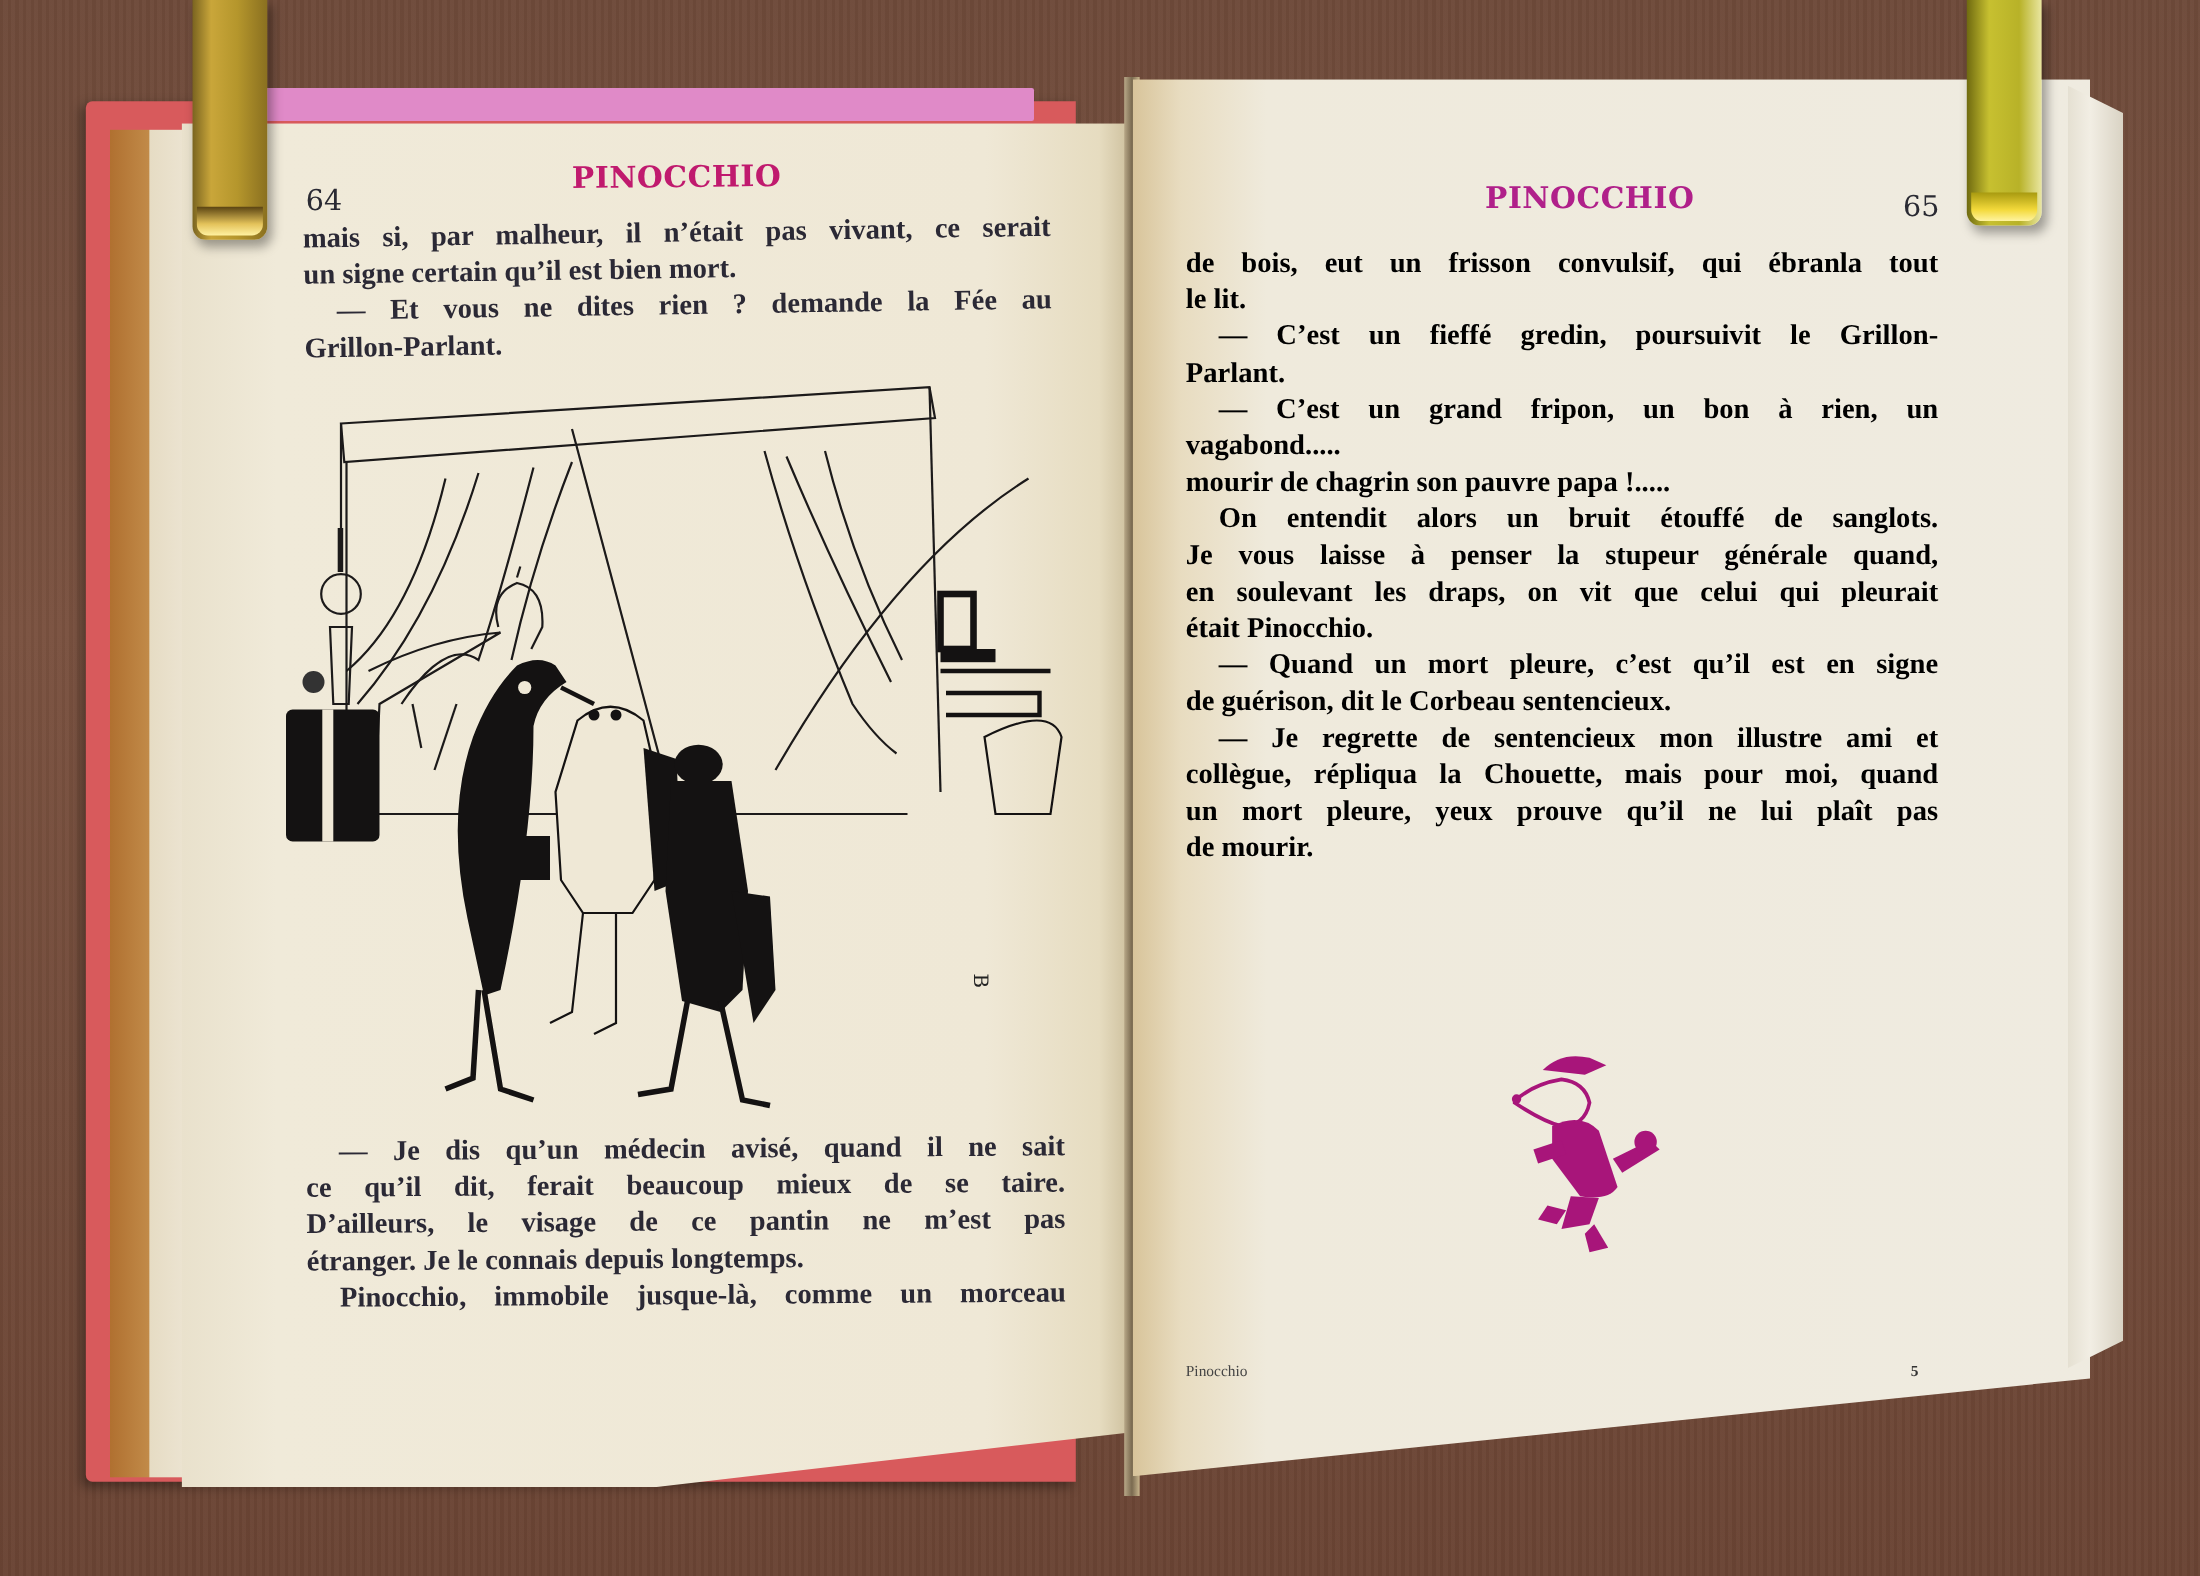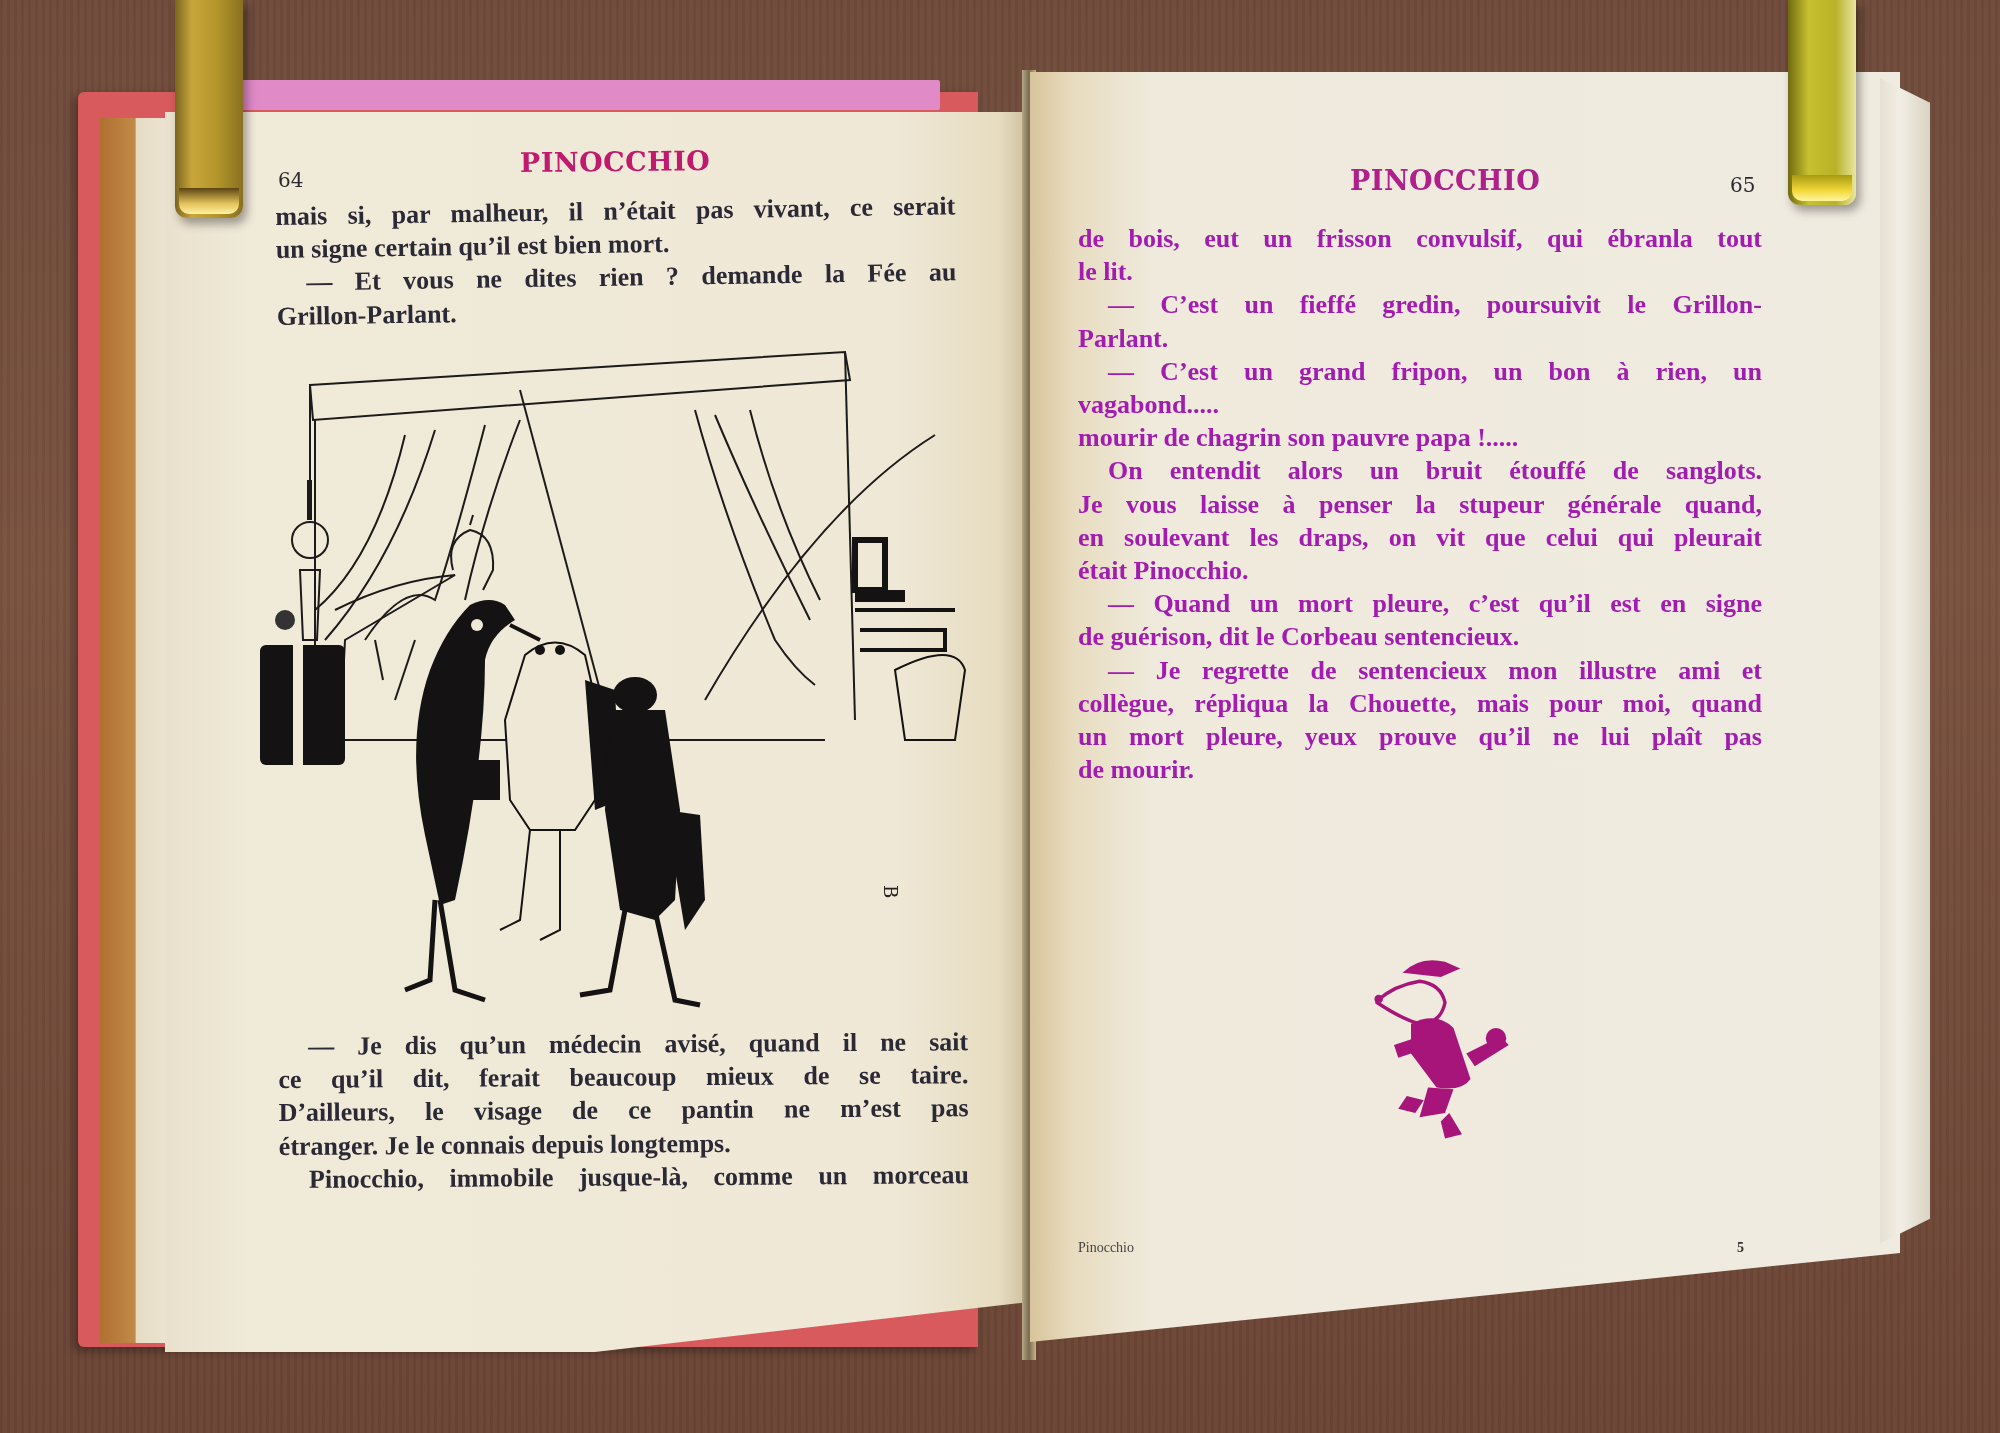--- a/index.html
+++ b/index.html
@@ -49,33 +49,33 @@
       position: absolute; left: 1022px; top: 70px; width: 14px; height: 1290px;
       background: linear-gradient(90deg, #b8a888, #7a6a50 50%, #c8b58c);
     }
     
     .runhead {
       position: absolute; color: #c01a6e; font-weight: bold; letter-spacing: 0.5px;
       font-size: 27px; font-family: "DejaVu Serif", serif;
     }
     .runhead-left { left: 520px; top: 146px; transform: rotate(-0.6deg); }
     .runhead-right { left: 1350px; top: 165px; color: #b0208a; }
-    .pagenum { position: absolute; font-size: 20px; color: #2a2a33; }
+    .pagenum { position: absolute; font-size: 26px; color: #2a2a33; }
     .pagenum-left { left: 278px; top: 168px; }
     .pagenum-right { left: 1730px; top: 173px; }
     .text-block {
       position: absolute; font-family: "Liberation Serif", serif; font-weight: bold;
       color: #2b2935; font-size: 26px; line-height: 33.2px;
     }
     .text-block .ln { white-space: nowrap; display: block; text-align: justify; text-align-last: justify; }
     .text-block .ln.last { text-align-last: left; }
     .text-block .ln.indent { padding-left: 30px; }
     .left-top { left: 275px; top: 200px; width: 680px; transform: rotate(-0.9deg); transform-origin: left top; }
     .left-bottom { left: 278px; top: 1030px; width: 690px; transform: rotate(-0.4deg); transform-origin: left top; }
-    .right-text { left: 1078px; top: 222px; width: 684px; color: #a21caf; }
+    .right-text { left: 1078px; top: 222px; width: 684px; color: #000000; }
     
     .illustration { position: absolute; left: 255px; top: 340px; width: 720px; height: 690px; }
     .signature { position: absolute; left: 880px; top: 885px; font-size: 18px; color: #222; writing-mode: vertical-rl; }
     
     .ornament { position: absolute; left: 1360px; top: 935px; width: 170px; height: 220px; }
     
     .footer-title { position: absolute; left: 1078px; top: 1240px; font-size: 14px; color: #444; font-family: "Liberation Serif", serif; }
     .footer-sig { position: absolute; left: 1737px; top: 1240px; font-size: 14px; color: #333; font-family: "Liberation Serif", serif; font-weight: bold; }
     
     .clip {

